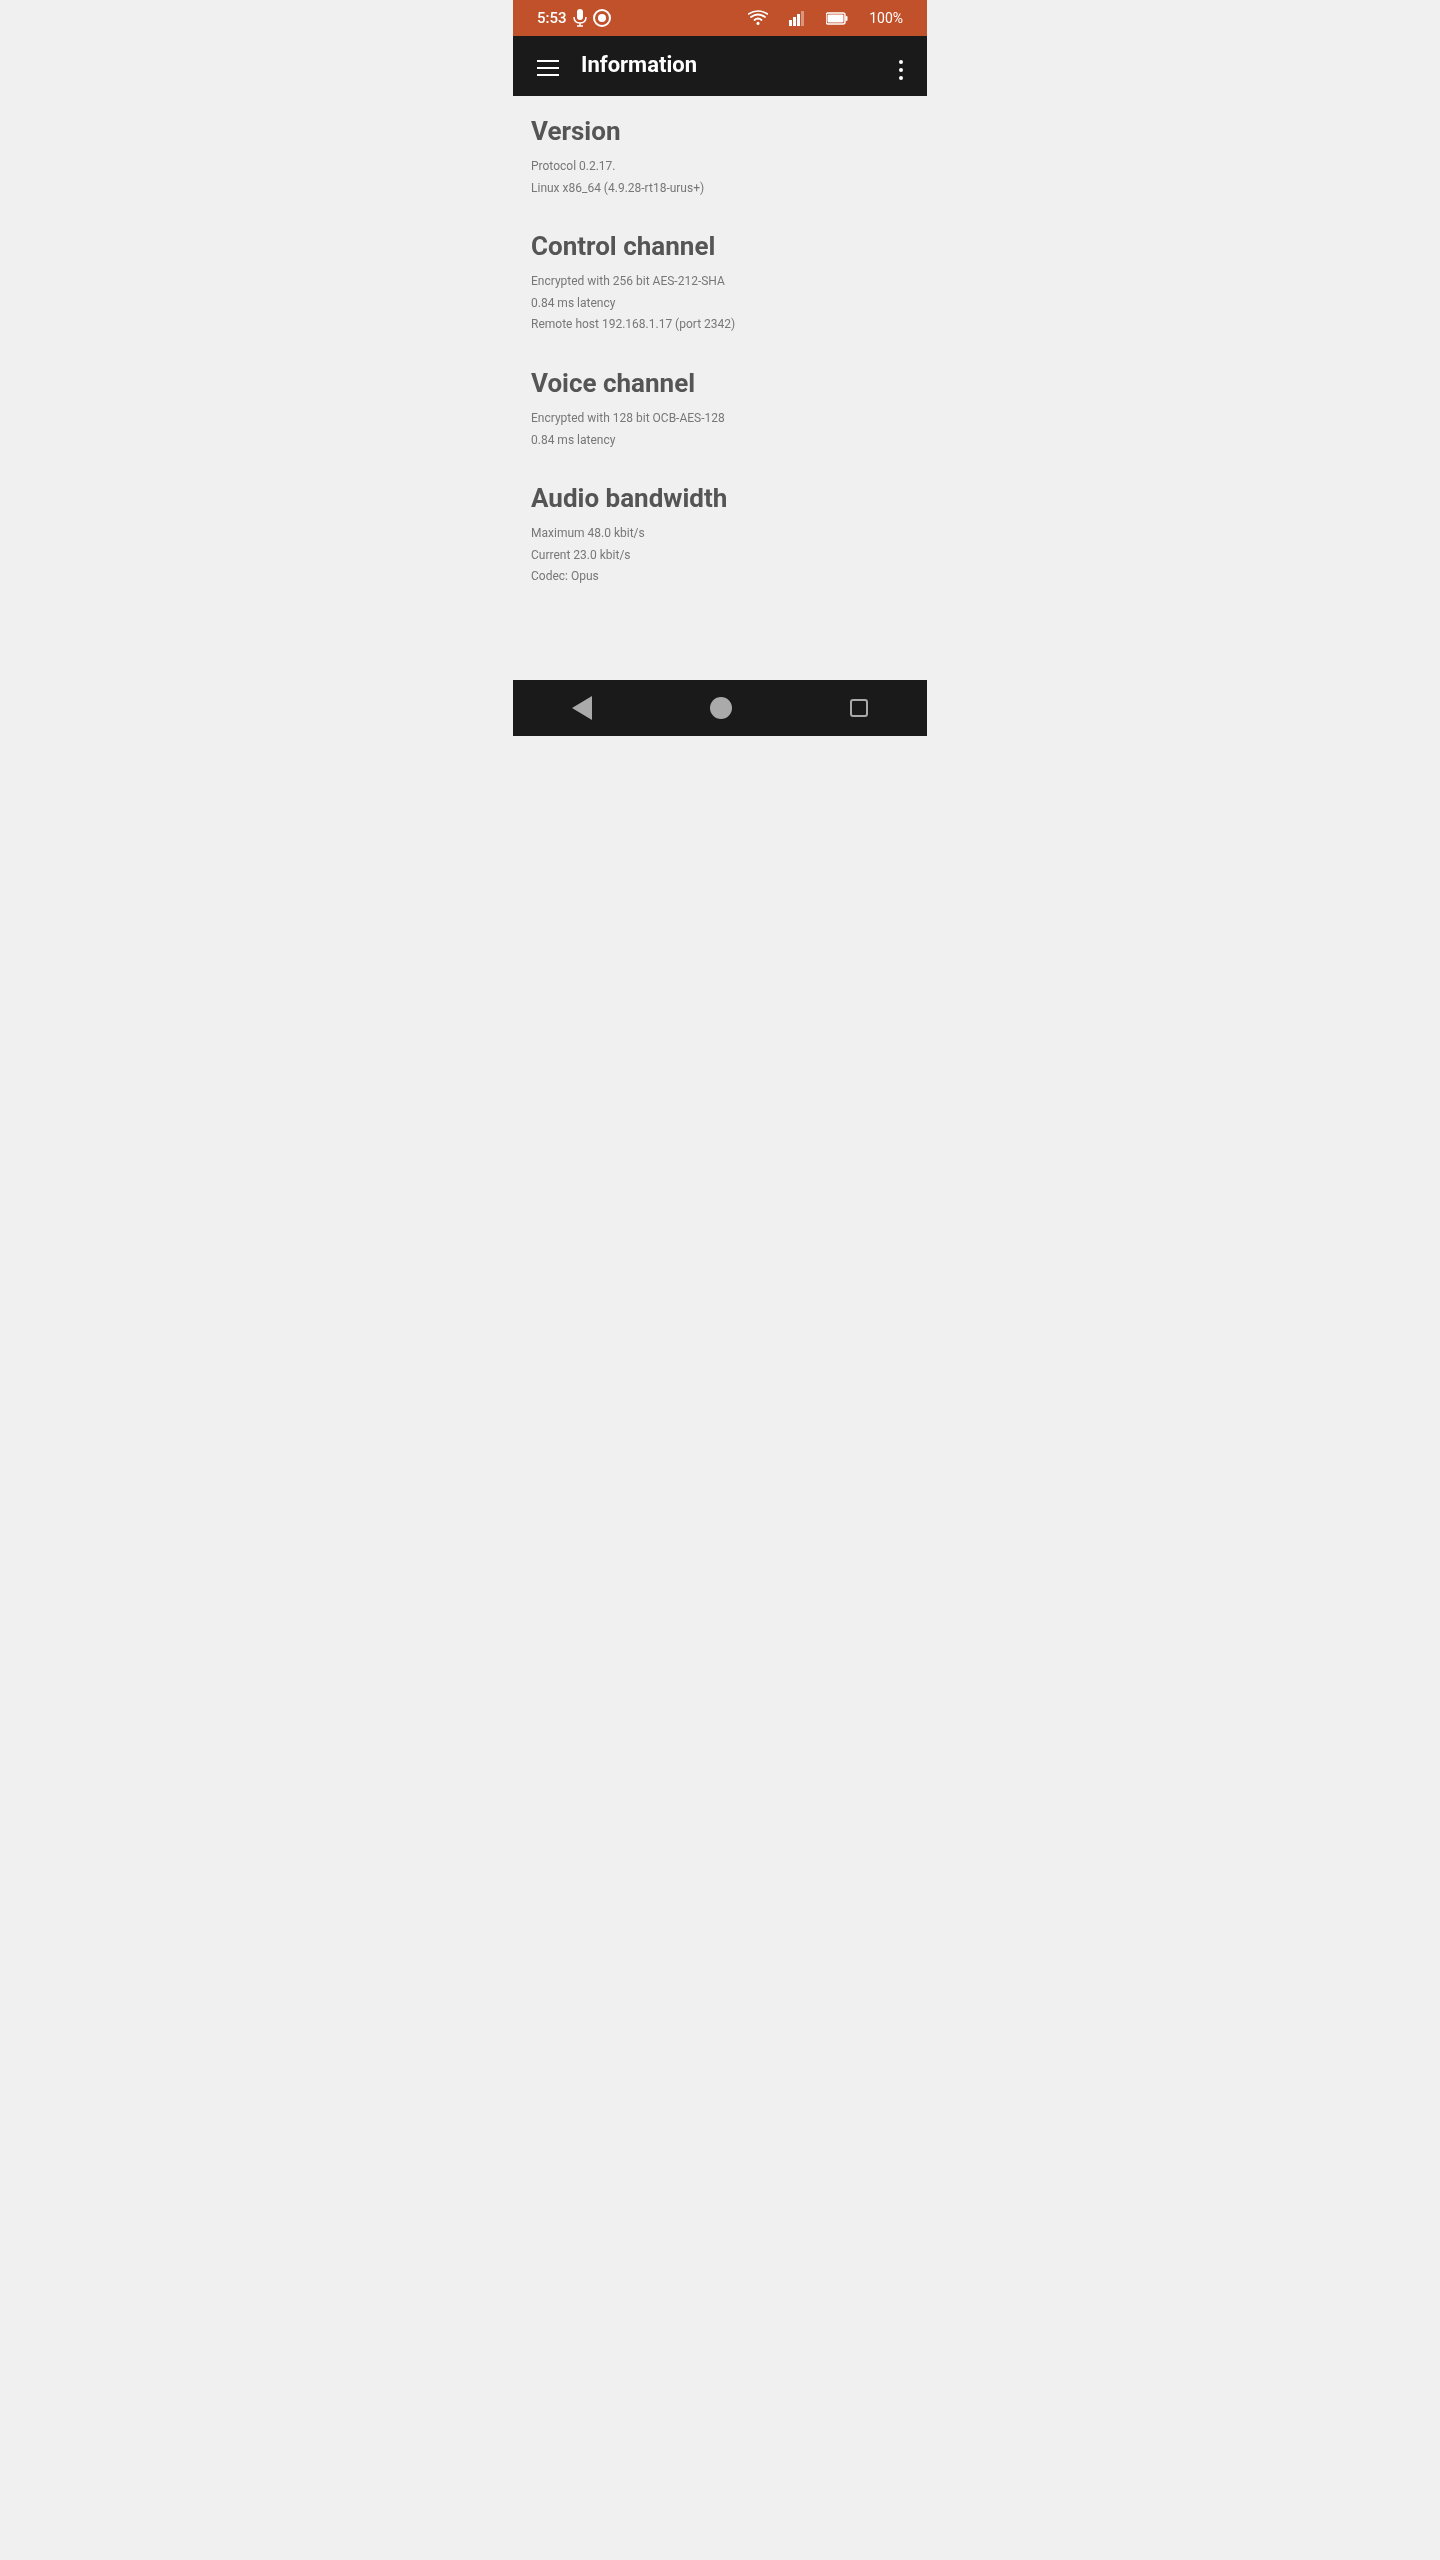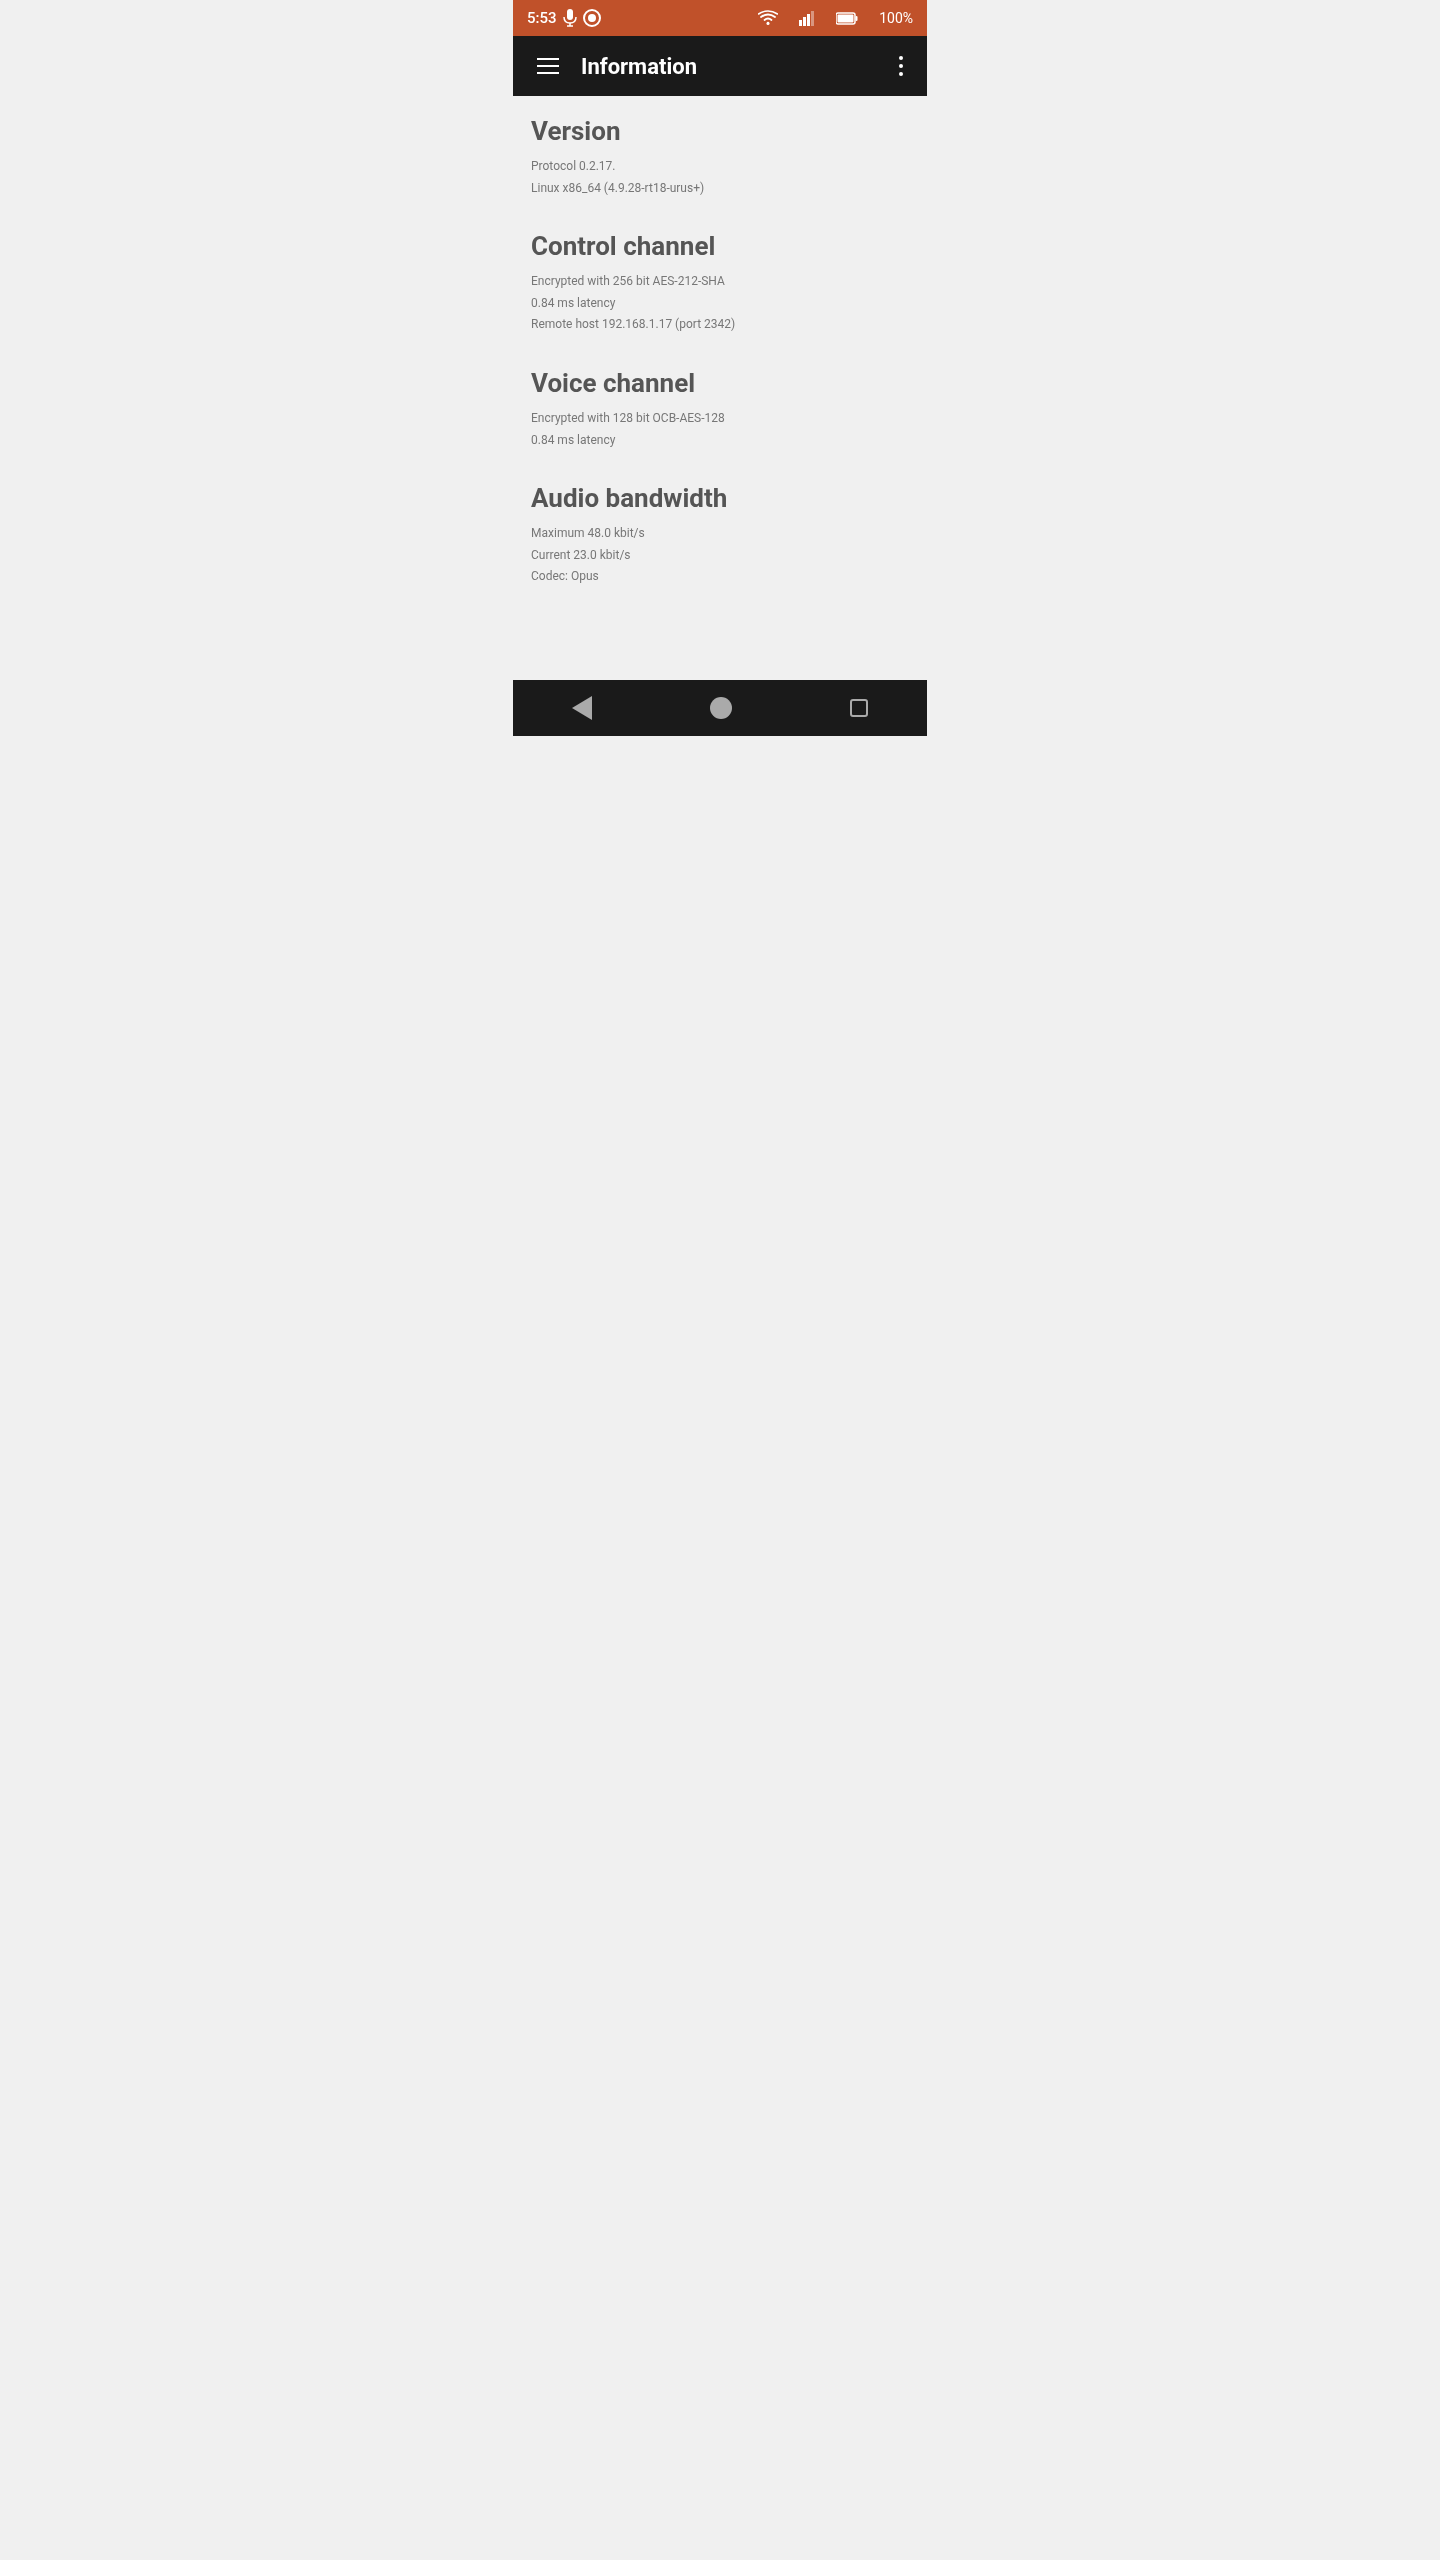--- a/index.html
+++ b/index.html
@@ -19,21 +19,21 @@
       margin: 0 auto;
     }
 
     
     .status-bar {
       background: #c0512a;
       color: white;
       display: flex;
       justify-content: space-between;
       align-items: center;
-      padding: 6px 14px;
+      padding: 6px 24px;
       height: 36px;
       flex-shrink: 0;
     }
 
     .status-bar-left {
       display: flex;
       align-items: center;
       gap: 6px;
       font-size: 15px;
       font-weight: 500;
@@ -50,22 +50,22 @@
     .status-icon {
       display: inline-flex;
       align-items: center;
     }
 
     
     .app-bar {
       background: #1a1a1a;
       color: white;
       display: flex;
-      align-items: center;
-      padding: 0 16px;
+      align-items: flex-start;
+      padding: 16px 16px;
       height: 60px;
       flex-shrink: 0;
     }
 
     .hamburger-btn {
       background: none;
       border: none;
       cursor: pointer;
       padding: 8px;
       display: flex;

